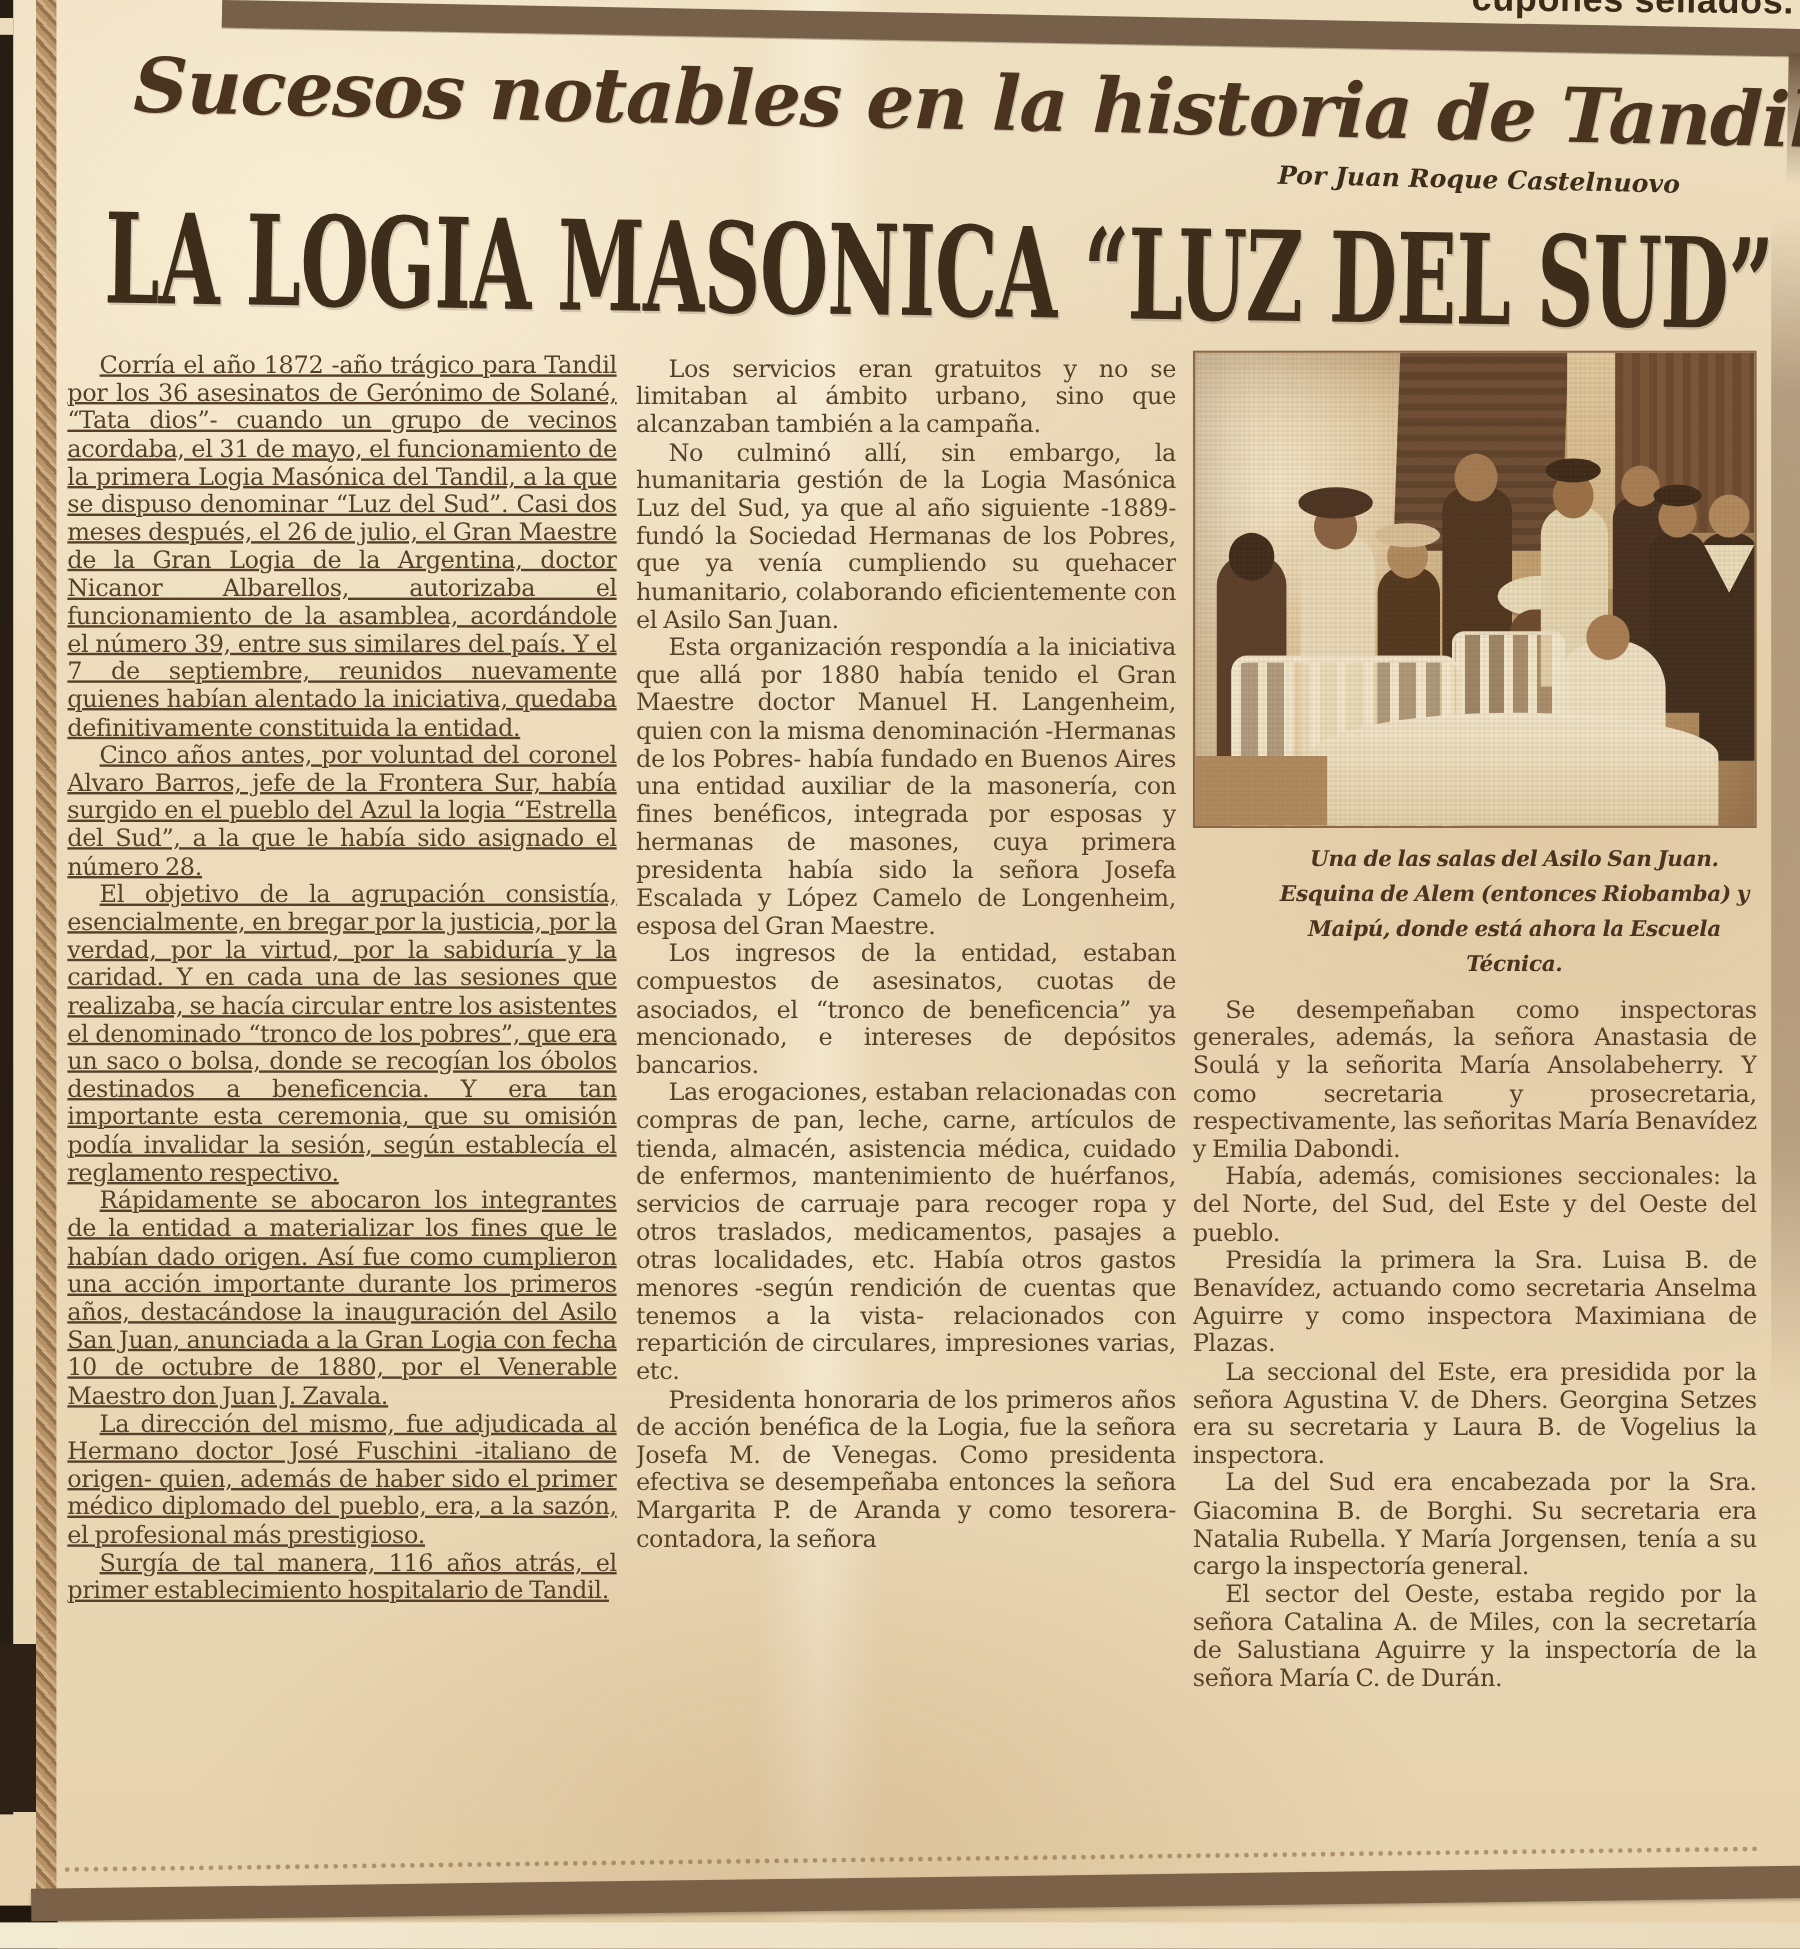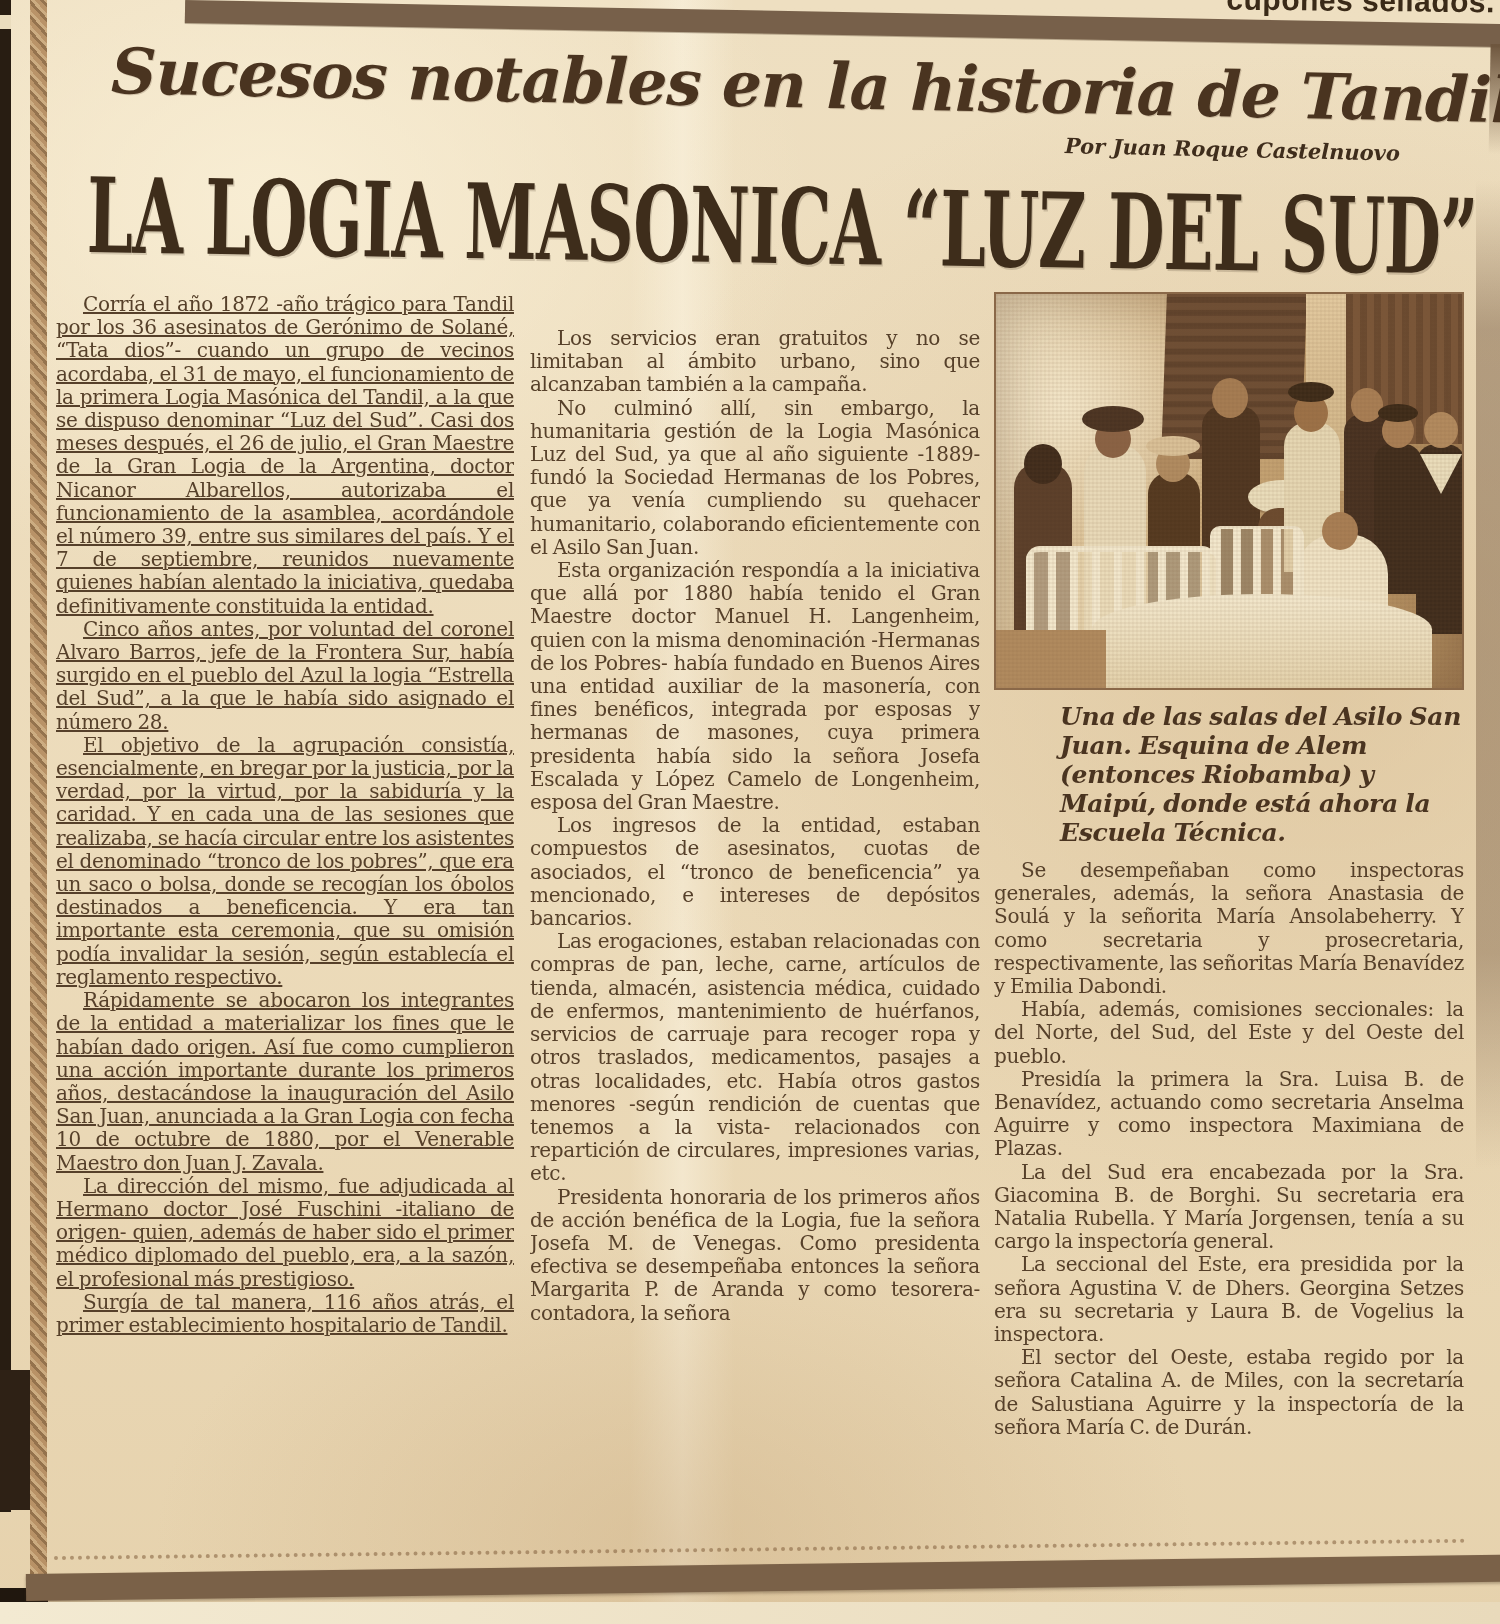--- a/index.html
+++ b/index.html
@@ -73,21 +73,21 @@
     white-space:nowrap;font-weight:bold;font-size:104px;line-height:1.02;
     color:#3e2d1b;letter-spacing:-1px;
     text-shadow:2px 2px 0 rgba(62,45,27,.18);
   }
   
   .col{position:absolute;color:#56402a;font-size:20px;line-height:23.2px;
     letter-spacing:-.3px;word-spacing:-1px;overflow:hidden;}
   .col p{margin:0;text-indent:27px;text-align:justify;}
   .col p.cont{text-indent:0;}
   .col1{left:56px;top:293px;width:458px;height:1266px;text-decoration:underline;}
-  .col2{left:530px;top:296px;width:450px;height:1260px;margin-top:31px;}
+  .col2{left:530px;top:296px;width:450px;height:1260px;}
   .col3{left:994px;top:292px;width:470px;height:1268px;}
   .col3 .text-block{margin-top:12px;}
   
   .photo{
     position:relative;width:470px;height:398px;margin:0;
     border:2px solid #8a6848;box-sizing:border-box;overflow:hidden;
     background:
       radial-gradient(280px 220px at 14% 28%, rgba(244,232,204,.9), rgba(244,232,204,0) 70%),
       linear-gradient(100deg,#ecdebd 0%,#dcc398 22%,#c9a878 48%,#b59162 75%,#a8855a 100%);
     box-shadow:inset 0 0 60px rgba(96,64,38,.38);
@@ -99,22 +99,22 @@
   .right-panel{left:75%;top:0;width:25%;height:38%;background:
     repeating-linear-gradient(90deg,rgba(40,22,10,.2) 0 7px,rgba(0,0,0,0) 7px 14px),#7a5638;}
   .pillar{left:66.5%;top:0;width:9%;height:50%;background:linear-gradient(180deg,#e2c99f,#cdb183);}
   .head{border-radius:50%;}
   .grain{left:0;top:0;right:0;bottom:0;
     background-image:
       repeating-linear-gradient(0deg,rgba(120,85,55,.07) 0 2px,rgba(0,0,0,0) 2px 4px),
       repeating-linear-gradient(90deg,rgba(120,85,55,.05) 0 2px,rgba(0,0,0,0) 2px 4px);}
   
   .caption{
-    margin:12px 0 0 0;padding-left:66px;text-align:left;
-    font-style:italic;font-weight:bold;font-size:25px;line-height:29px;color:#4a3420;
+    margin:12px 0 0 0;padding-left:66px;text-align:center;
+    font-style:italic;font-weight:bold;font-size:18px;line-height:29px;color:#4a3420;
   }
 </style>
 </head>
 <body>
 
 <div class="page">
 
   <div class="scan-edge"></div>
   <div class="scan-edge-gap"></div>
   <div class="scan-edge-wide"></div>
@@ -183,22 +183,22 @@
       <div class="shp" style="left:30px;top:252px;width:190px;height:146px;background:repeating-linear-gradient(90deg,#f2e7cc 0 8px,rgba(0,0,0,0) 8px 22px),rgba(235,220,185,.6);border-top:6px solid #f2e7cc;border-radius:14px 14px 0 0;"></div>
       <div class="shp" style="left:96px;top:300px;width:340px;height:98px;background:linear-gradient(180deg,#f2e7cc,#e2d0a9);border-radius:50% 50% 0 0 / 36%;"></div>
       <div class="shp" style="left:0px;top:336px;width:110px;height:62px;background:#b08a5e;"></div>
       <div class="shp grain"></div>
     </figure>
     <figcaption class="caption">Una de las salas del Asilo San Juan. Esquina de Alem (entonces Riobamba) y Maipú, donde está ahora la Escuela Técnica.</figcaption>
     <div class="text-block">
       <p>Se desempeñaban como inspectoras generales, además, la señora Anastasia de Soulá y la señorita María Ansolabeherry. Y como secretaria y prosecretaria, respectivamente, las señoritas María Benavídez y Emilia Dabondi.</p>
       <p>Había, además, comisiones seccionales: la del Norte, del Sud, del Este y del Oeste del pueblo.</p>
       <p>Presidía la primera la Sra. Luisa B. de Benavídez, actuando como secretaria Anselma Aguirre y como inspectora Maximiana de Plazas.</p>
+      <p>La seccional del Este, era presidida por la señora Agustina V. de Dhers. Georgina Setzes era su secretaria y Laura B. de Vogelius la inspectora.</p>
       <p>La del  Sud era encabezada por la Sra. Giacomina B. de Borghi. Su secretaria era Natalia Rubella. Y María Jorgensen, tenía a su cargo la inspectoría general.</p>
-      <p>La seccional del Este, era presidida por la señora Agustina V. de Dhers. Georgina Setzes era su secretaria y Laura B. de Vogelius la inspectora.</p>
       <p>El sector del Oeste, estaba regido por la señora Catalina A. de Miles, con la secretaría de Salustiana Aguirre y la inspectoría de la señora María C. de Durán.</p>
     </div>
   </section>
 
   <div class="dotted-line"></div>
   <div class="bottom-bar"></div>
   <div class="below-strip"></div>
 
 </div>
 

